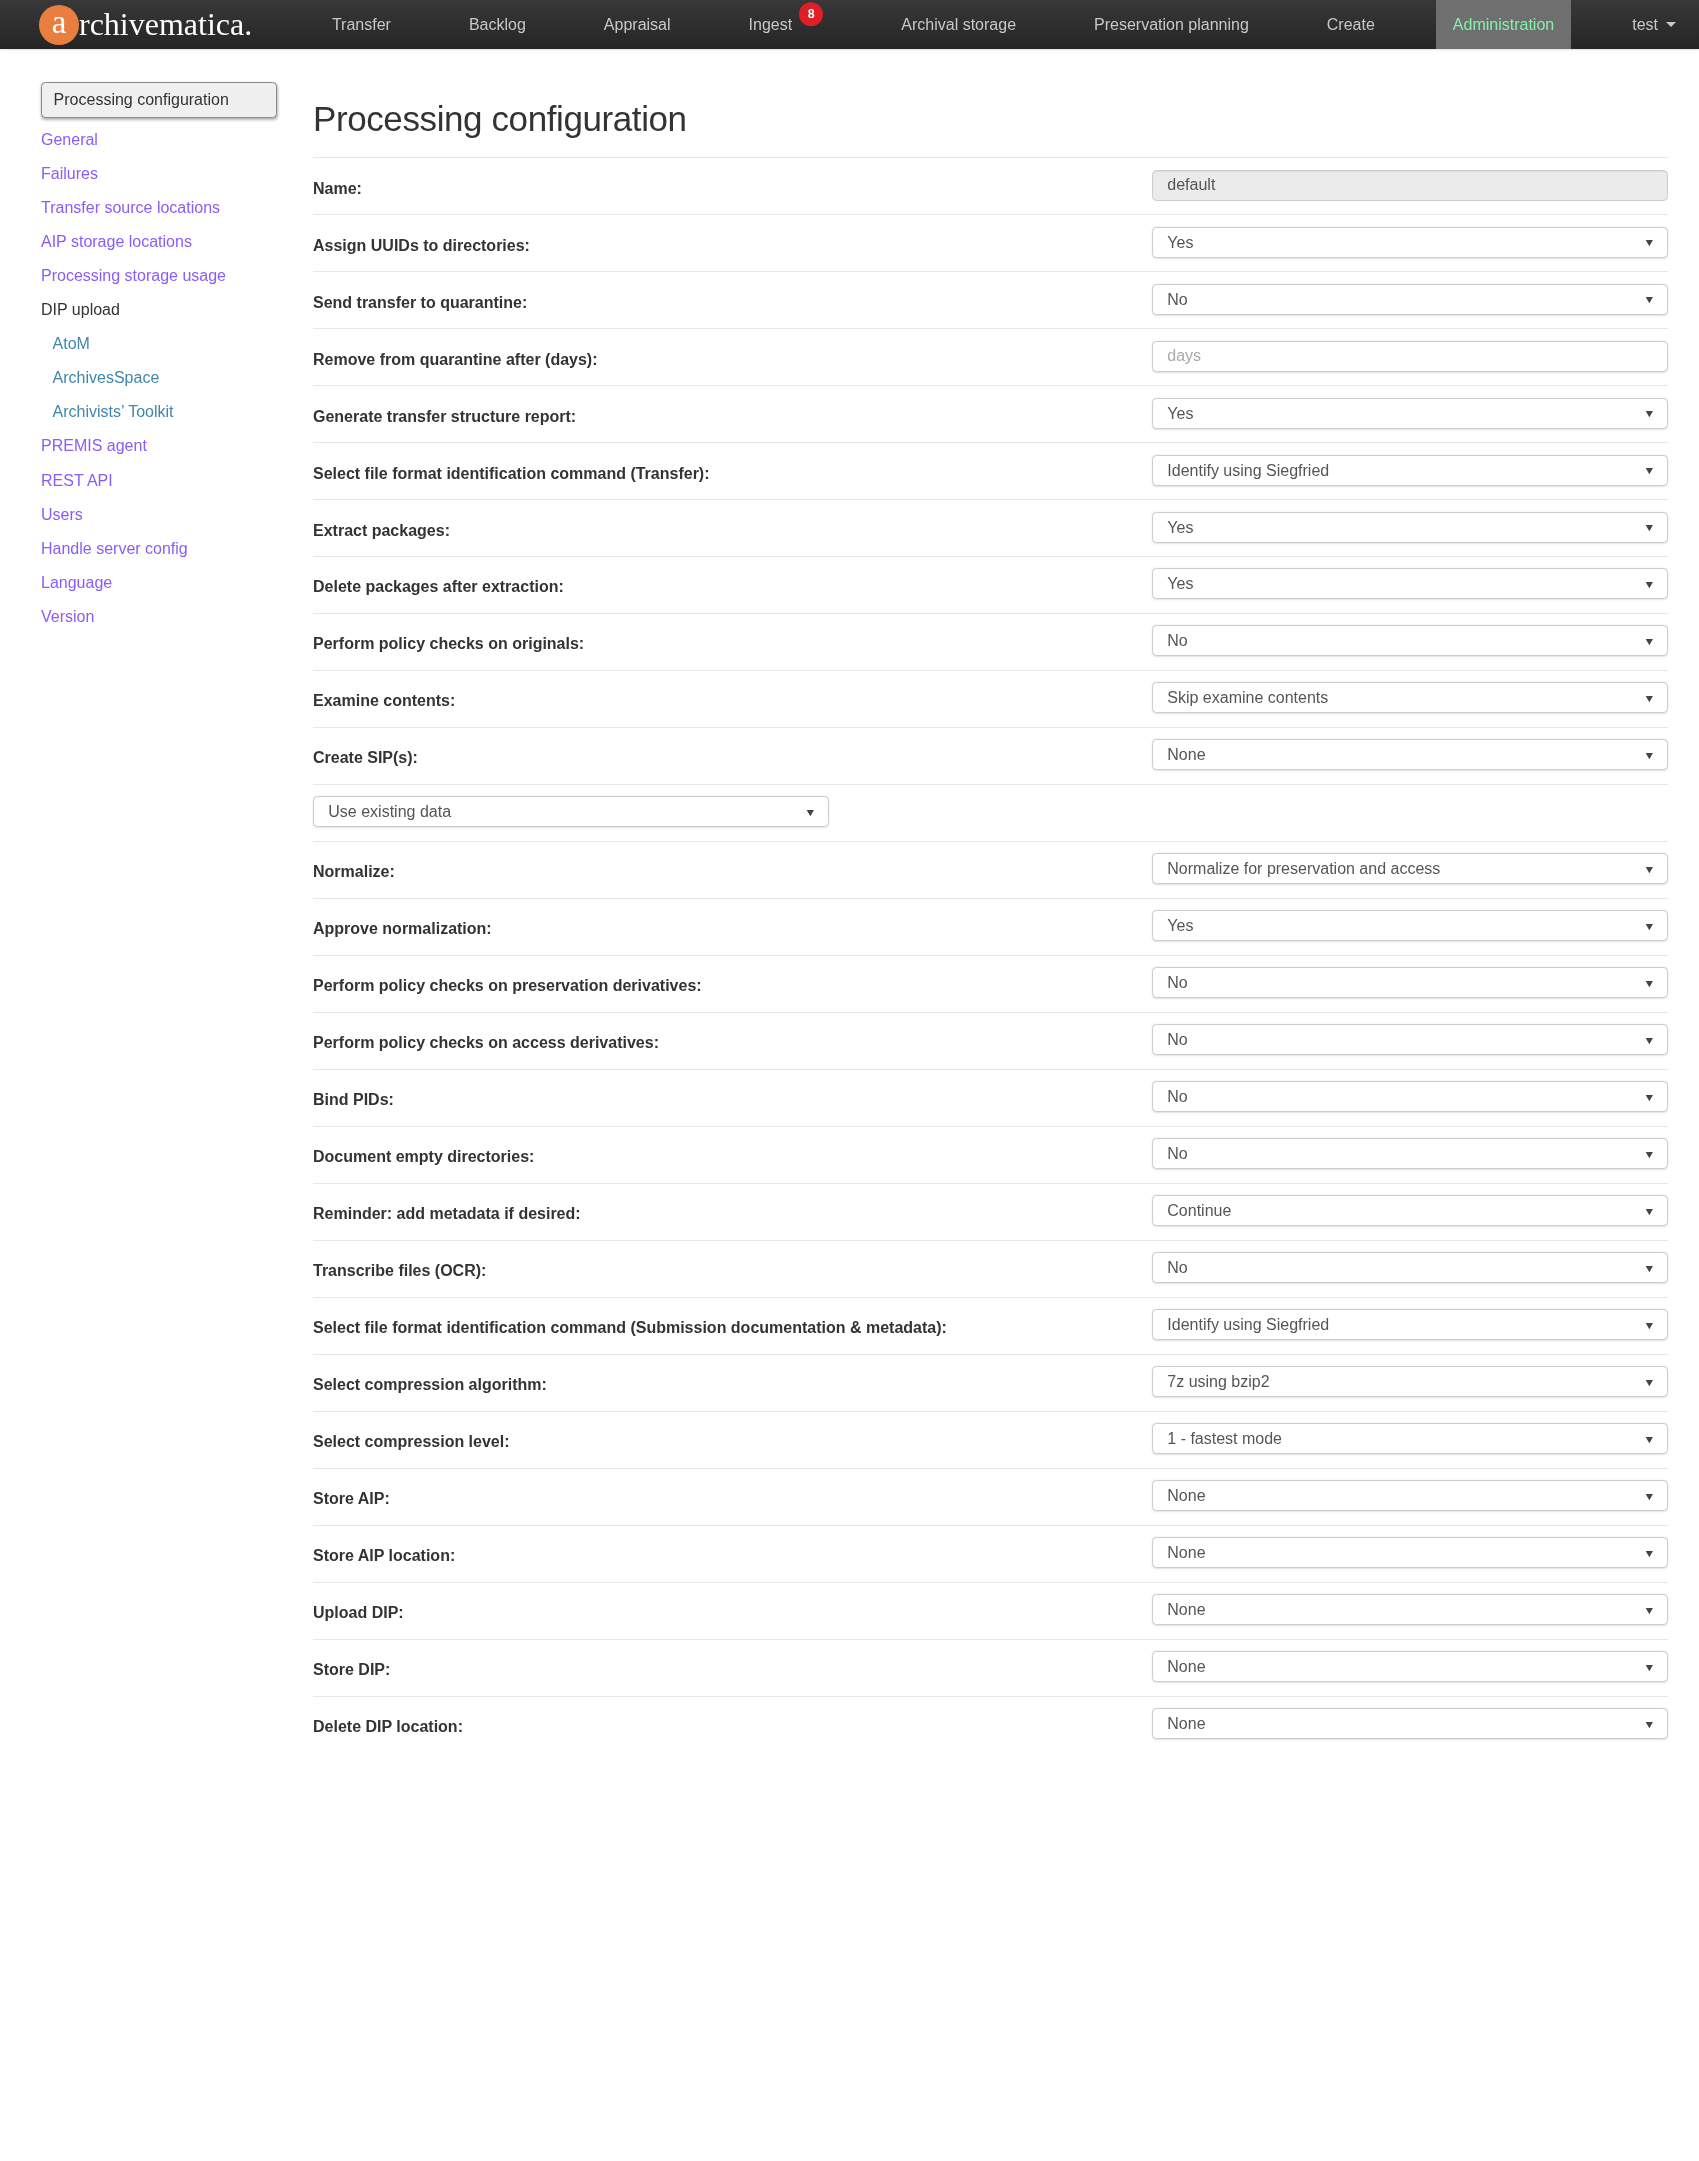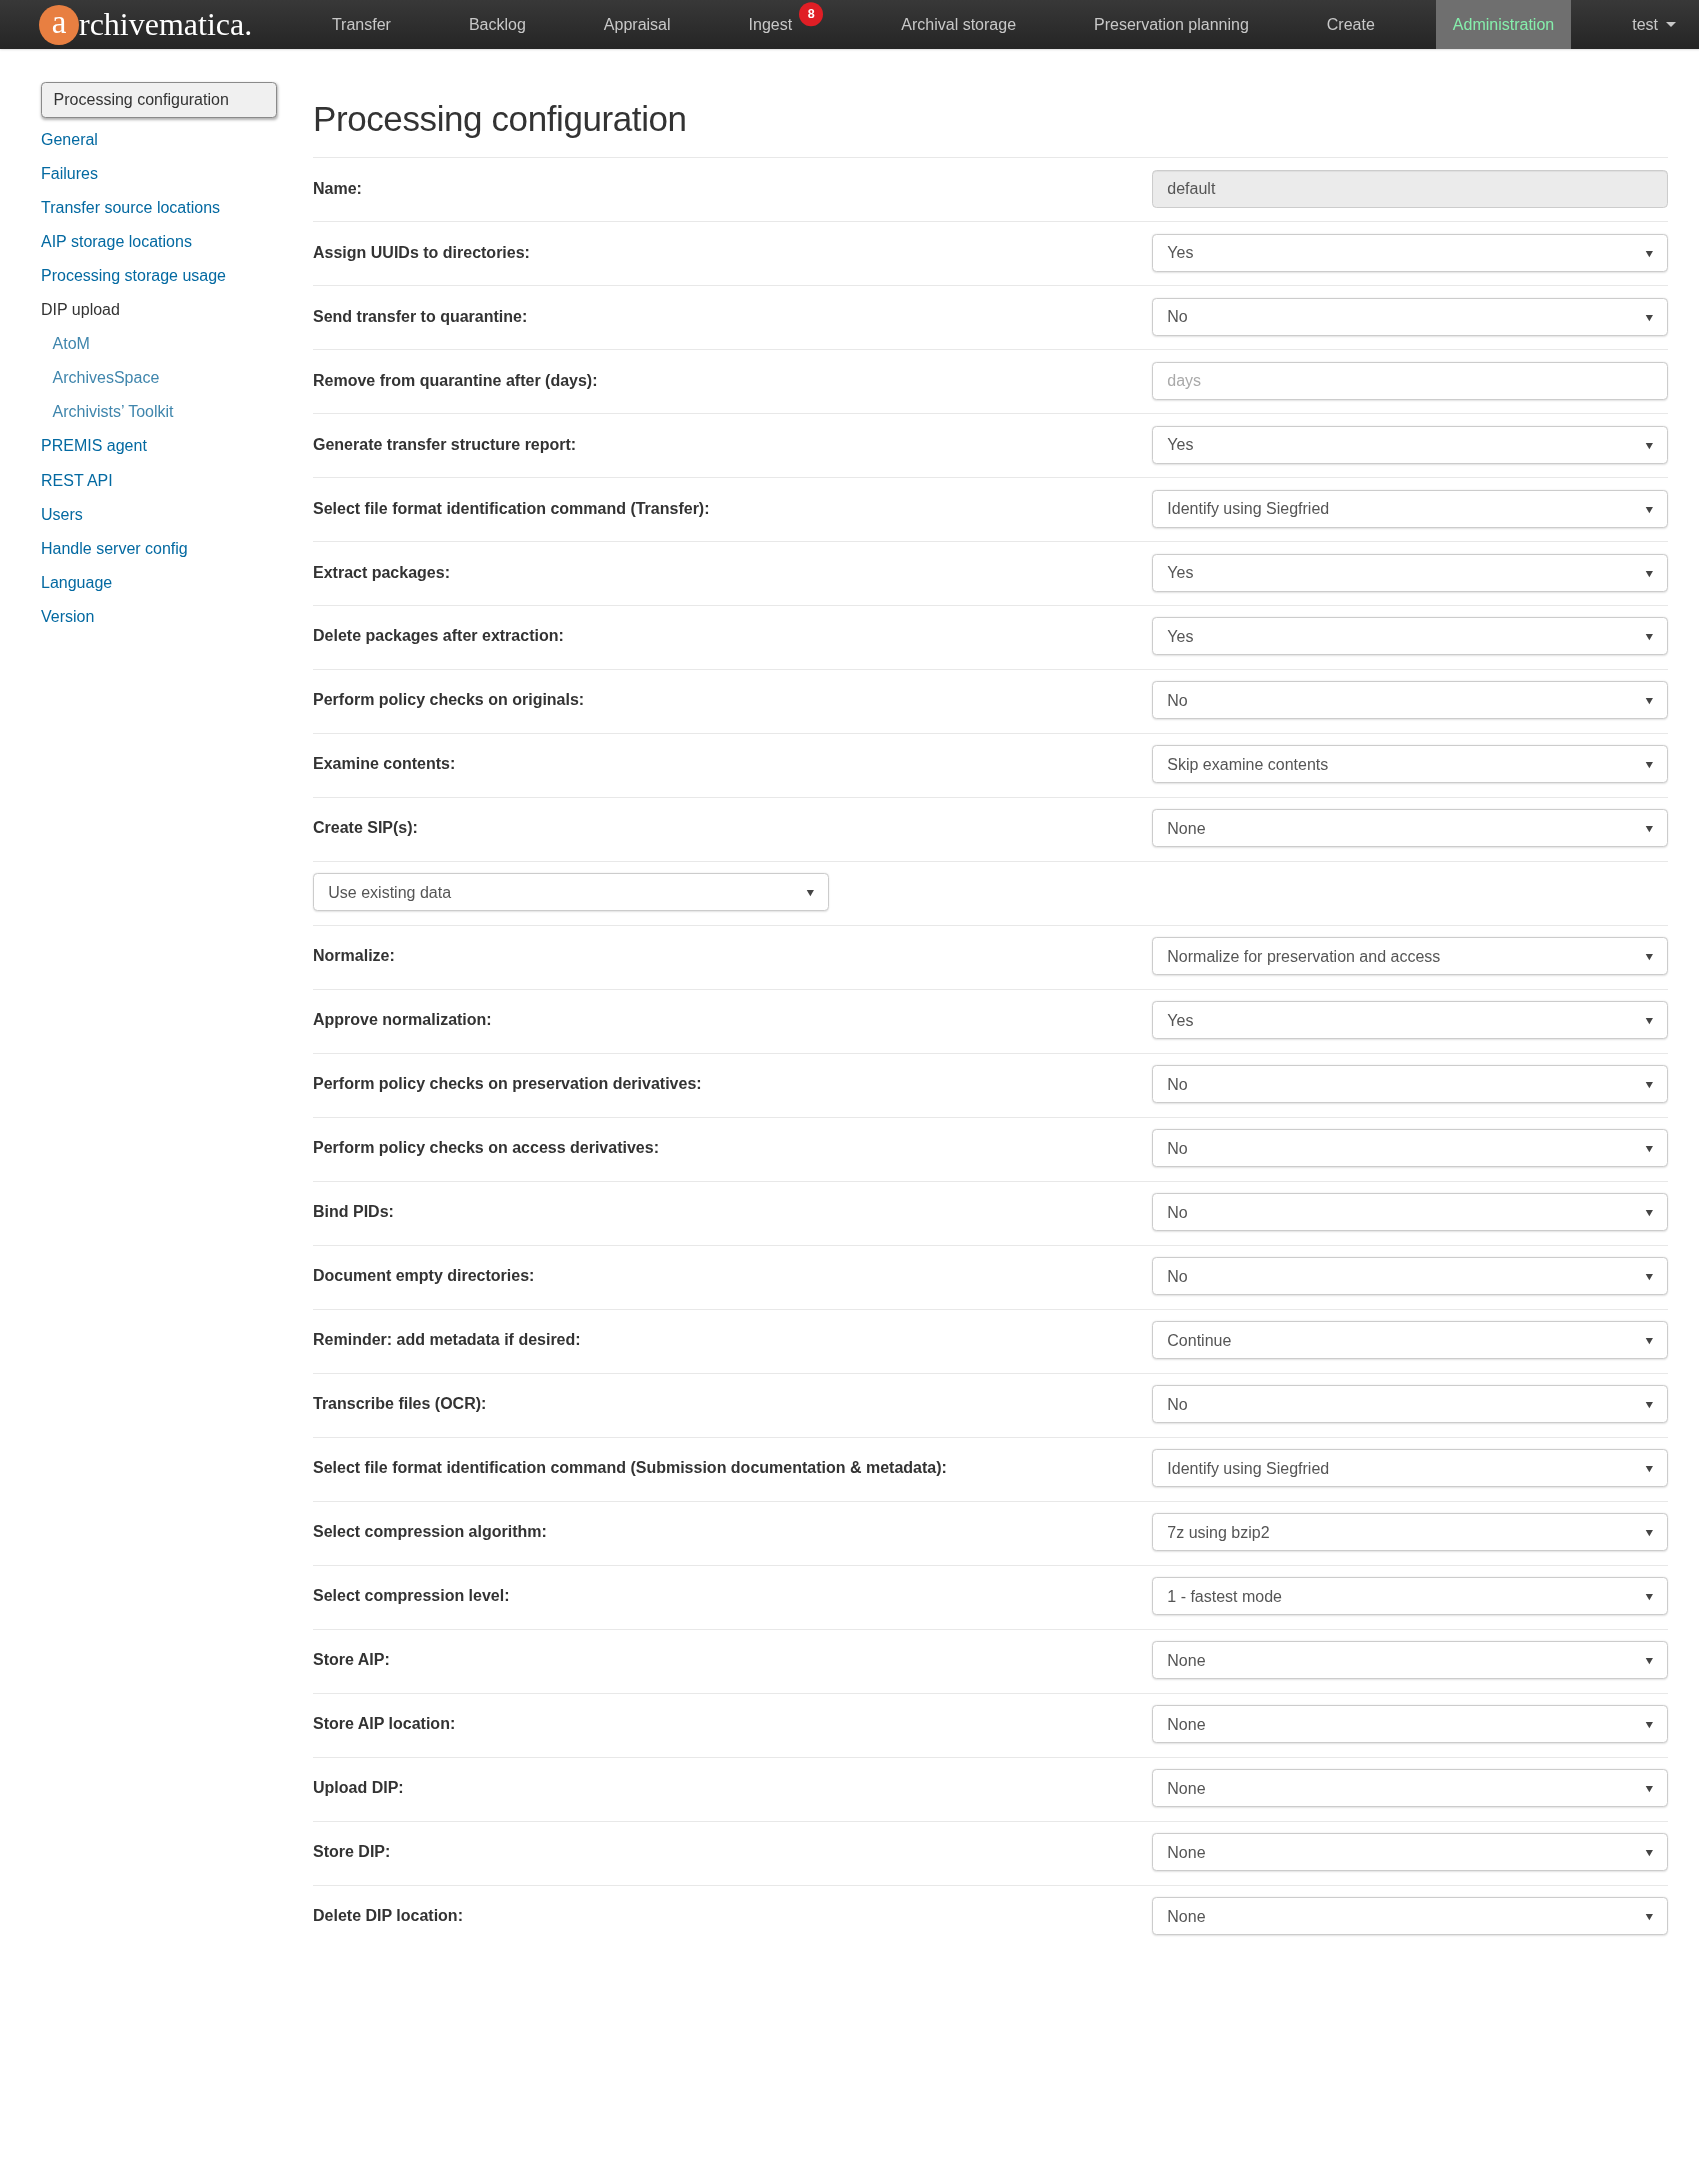--- a/index.html
+++ b/index.html
@@ -84,21 +84,21 @@
   .layout { display: flex; align-items: flex-start; }
 
   
   .sidebar {
     width: 313px;
     flex: none;
     padding: 33px 0 0 41px;
   }
   .side-list { list-style: none; margin: 0; padding: 0; }
   .side-item { font-size: 16px; padding: 7.2px 0; line-height: 19.7px; }
-  .side-item.link   { color: #0369a1; cursor: pointer; }
+  .side-item.link   { color: #8b5cf6; cursor: pointer; }
   .side-item.header { color: #333; }
   .side-item.sublink { color: #4086ad; cursor: pointer; padding-left: 11.6px; }
   .side-item.active-box {
     background: #f0f0f0;
     border: 0.9px solid #8a8a8a;
     border-radius: 4.5px;
     box-shadow: 0.9px 1.8px 2.7px rgba(0,0,0,.3);
     padding: 7.2px 11.6px;
     width: 236px;
     color: #333;
@@ -127,21 +127,21 @@
     font-size: 16px;
     font-weight: bold;
     color: #333;
     padding: 9px 36px 0 0;
     line-height: 19.7px;
   }
   .control { width: 516px; flex: none; position: relative; }
   .control select,
   .control input[type="text"] {
     width: 100%;
-    height: 38px;
+    height: 31px;
     border: 0.9px solid #ccc;
     border-radius: 4.5px;
     background: #fff;
     color: #555;
     font-size: 16px;
     font-family: "Liberation Sans", sans-serif;
     padding: 0 38px 0 14.3px;
     box-shadow: 0 0.9px 1.8px rgba(0,0,0,.12);
     -webkit-appearance: none;
     -moz-appearance: none;

